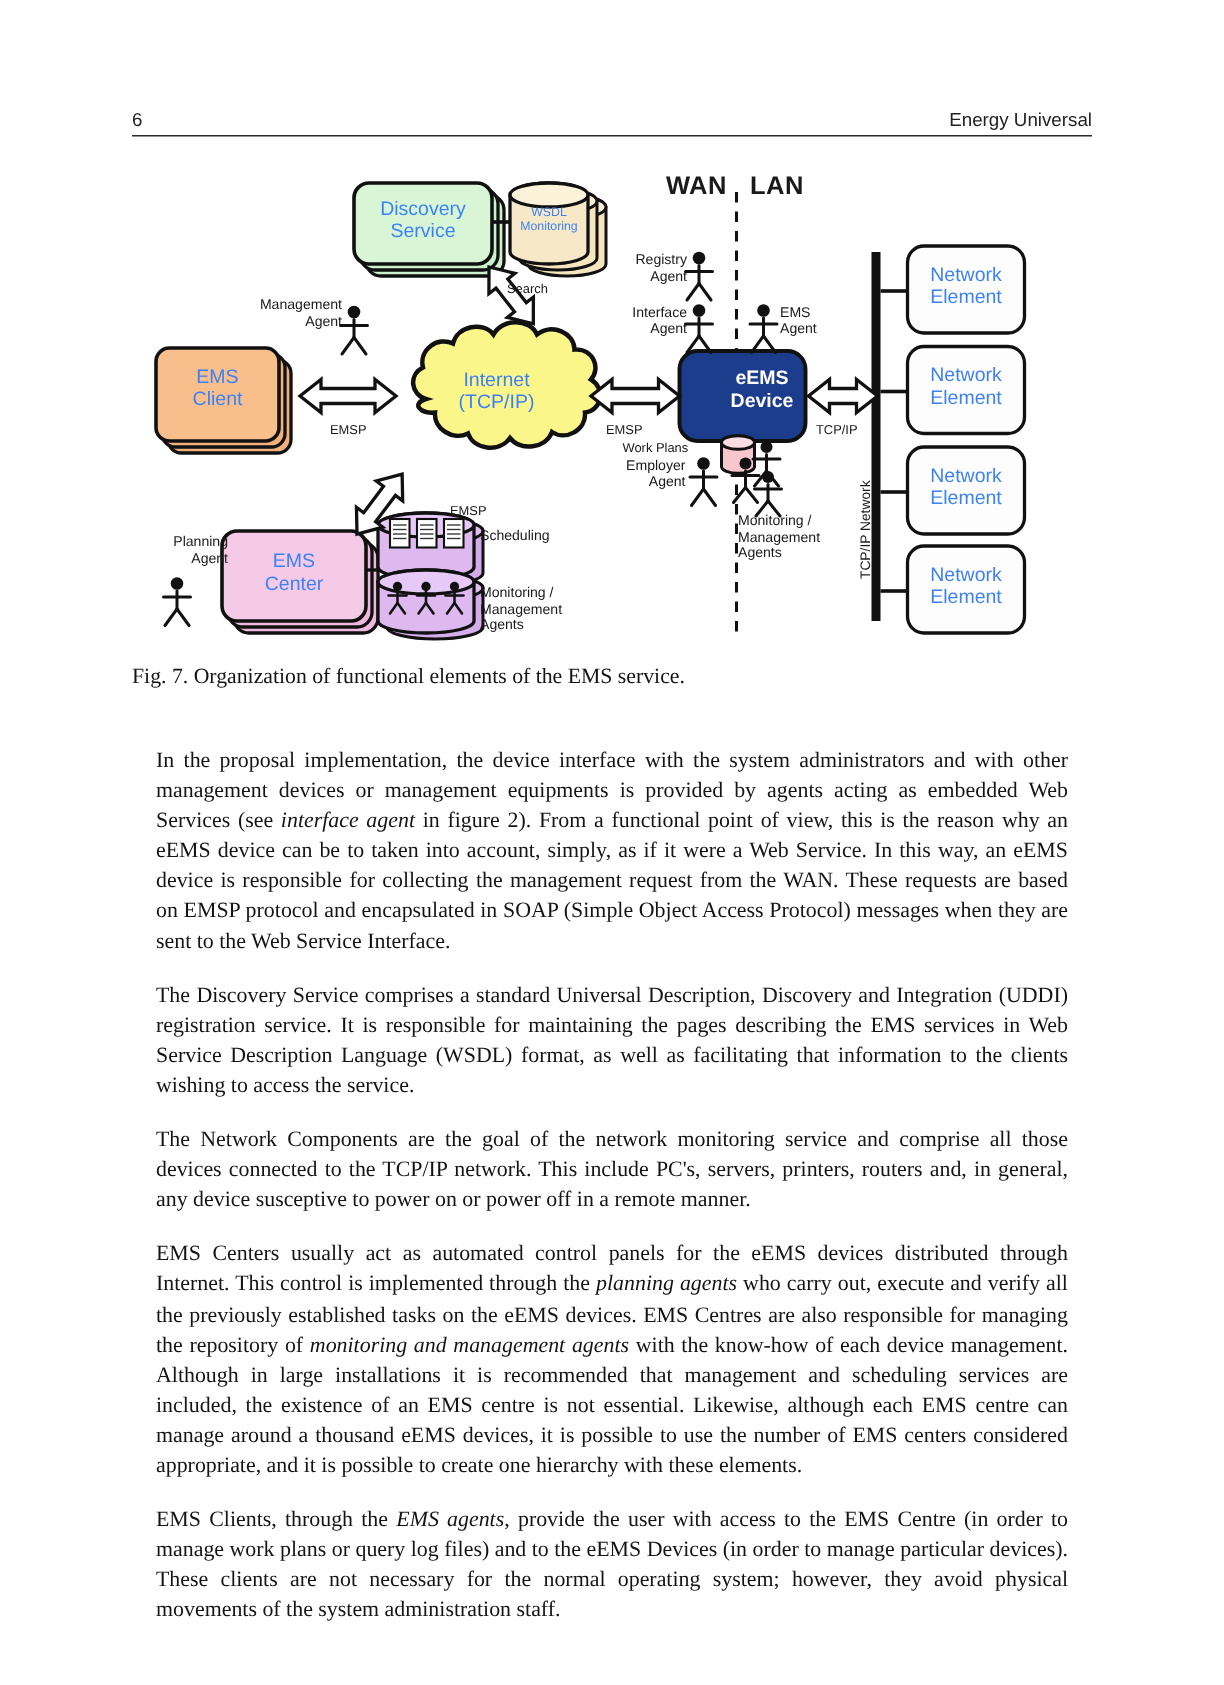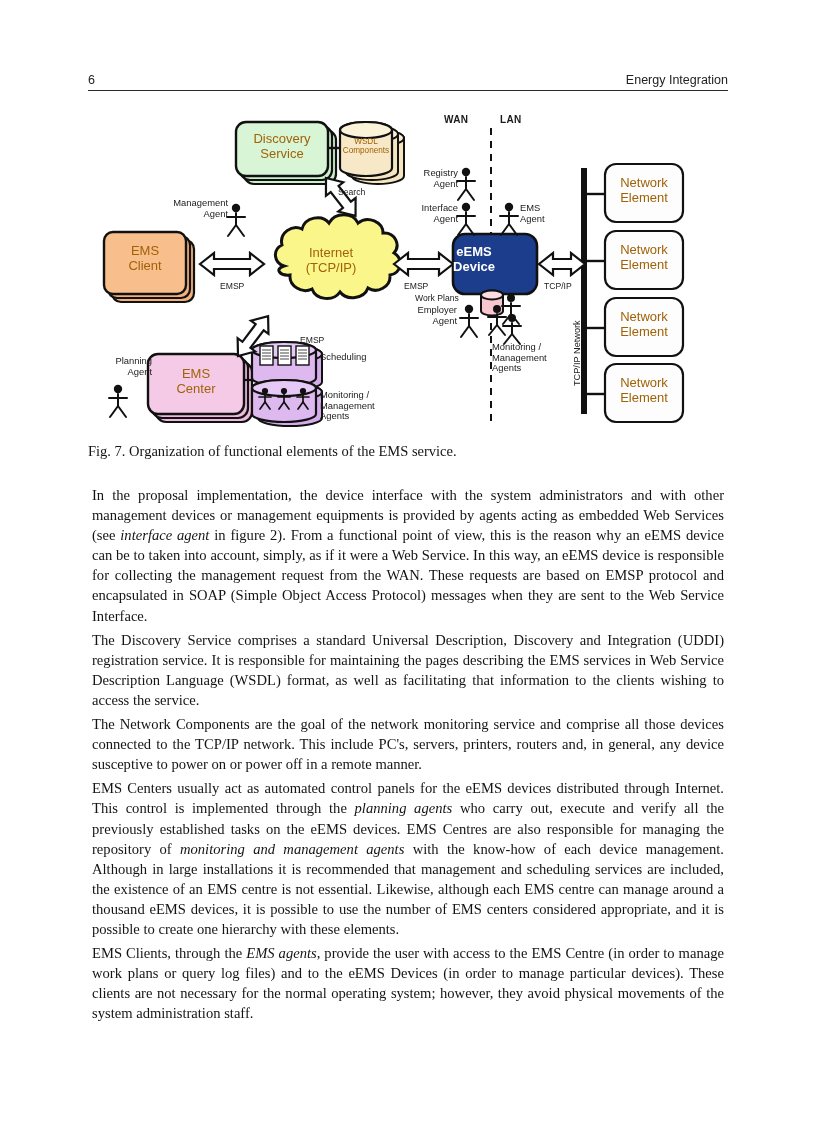--- a/index.html
+++ b/index.html
@@ -61,31 +61,31 @@
   .dlabel {
     position: absolute;
     font-family: "Liberation Sans", sans-serif;
     color: #1a1a1a;
     line-height: 1.12;
     white-space: pre-line;
   }
   .lbl-sm   { font-size: 8.6px; }
   .lbl-md   { font-size: 9.4px; }
   .lbl-node { font-size: 13px; }
-  .lbl-hdr  { font-size: 10px; font-weight: bold; letter-spacing: .3px; }
+  .lbl-hdr  { font-size: 17px; font-weight: bold; letter-spacing: .3px; }
   .ta-r { text-align: right; }
 
   
   .node-text {
     position: absolute;
     font-family: "Liberation Sans", sans-serif;
     text-align: center;
     line-height: 1.14;
     white-space: pre-line;
-    color: #a16207;
+    color: #3b82f6;
   }
   .node-text.white { color: #ffffff; font-weight: bold; }
 
   .vert-label {
     position: absolute;
     font-family: "Liberation Sans", sans-serif;
     font-size: 9.2px;
     transform: rotate(-90deg);
     transform-origin: left top;
     white-space: nowrap;
@@ -108,31 +108,31 @@
     position: absolute;
     left: 88px;
     top: 481px;
     width: 640px;
     font-size: 14.6px;
     line-height: 20.1px;
     text-align: justify;
     color: #141414;
   }
   .body-copy p {
-    margin: 4px;
+    margin: 16px;
     text-indent: 0;
   }
   .body-copy i { font-style: italic; }
 </style>
 </head>
 <body>
 
 <div class="page-header">
   <span class="pgnum">6</span>
-  <span class="runtitle">Energy Integration</span>
+  <span class="runtitle">Energy Universal</span>
 </div>
 
 <div class="figure">
   <div class="fig-canvas">
     <svg width="640" height="330" viewBox="0 0 640 330">
       <defs>
         <marker id="none"></marker>
       </defs>
 
       <line x1="403" y1="22" x2="403" y2="320" stroke="#111" stroke-width="2" stroke-dasharray="7 6"></line>
@@ -357,29 +357,29 @@
           <line x1="30" y1="300" x2="22" y2="311"></line>
           <line x1="30" y1="300" x2="38" y2="311"></line>
         </g>
       </g>
     </svg>
 
     <div class="node-text lbl-node" style="left:148px; top:26px; width:92px;">Discovery
 Service</div>
 
     <div class="node-text" style="left:252px; top:31px; width:52px; font-size:8.2px;">WSDL
-Components</div>
+Monitoring</div>
 
     <div class="node-text lbl-node" style="left:16px; top:138px; width:82px;">EMS
 Client</div>
 
     <div class="node-text lbl-node" style="left:195px; top:140px; width:96px;">Internet
 (TCP/IP)</div>
 
-    <div class="node-text lbl-node white" style="left:344px; top:139px; width:84px;">eEMS
+    <div class="node-text lbl-node white" style="left:378px; top:139px; width:84px;">eEMS
 Device</div>
 
     <div class="node-text lbl-node" style="left:60px; top:261px; width:96px;">EMS
 Center</div>
 
     <div class="node-text lbl-node" style="left:517px; top:70px; width:78px;">Network
 Element</div>
     <div class="node-text lbl-node" style="left:517px; top:137px; width:78px;">Network
 Element</div>
     <div class="node-text lbl-node" style="left:517px; top:204px; width:78px;">Network

